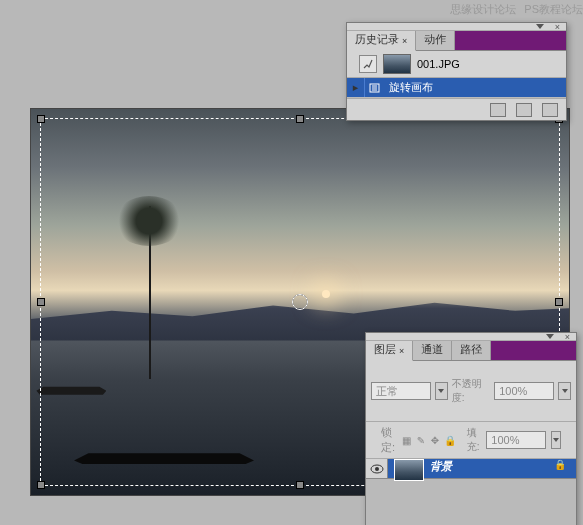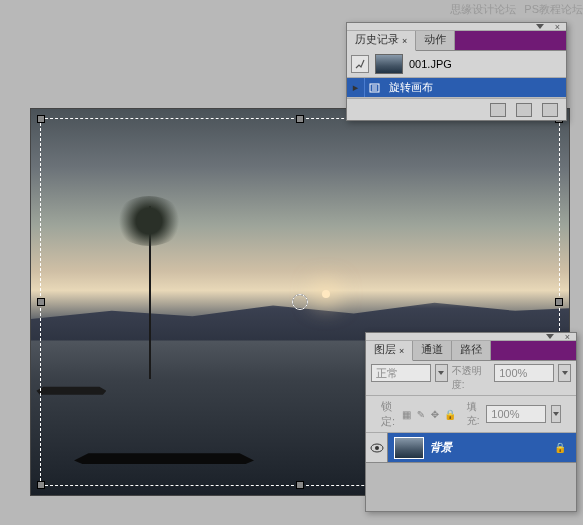--- a/index.html
+++ b/index.html
@@ -32,44 +32,44 @@
 .panel-bar{height:8px;background:#d4d4d4;border-bottom:1px solid #aaa;position:relative}
 .panel-bar .tri{position:absolute;right:22px;top:1px;width:0;height:0;border-left:4px solid transparent;border-right:4px solid transparent;border-top:5px solid #555}
 .panel-bar .x{position:absolute;right:6px;top:-1px;color:#555;font-size:9px;cursor:pointer}
 .tabs{display:flex;background:#701a75;border-bottom:1px solid #888;height:20px}
 .tab{padding:3px 8px;background:#c0c0c0;border-right:1px solid #999;color:#333;cursor:pointer;display:flex;align-items:center}
 .tab.active{background:#d4d4d4;border-bottom:1px solid #d4d4d4;margin-bottom:-1px}
 .tab .tx{position:relative;top:-1px}
 
 
 #history{left:346px;top:22px;width:221px}
-.hist-src{display:flex;align-items:center;gap:6px;padding:3px 4px;background:#d4d4d4;border-bottom:1px solid #aaa}
+.hist-src{display:flex;align-items:center;gap:6px;padding:3px 12px;background:#d4d4d4;border-bottom:1px solid #aaa}
 .hist-brush{width:18px;height:18px;border:1px solid #888;background:#e4e4e4;display:flex;align-items:center;justify-content:center}
 .thumb{width:28px;height:20px;border:1px solid #666;background:linear-gradient(180deg,#8899aa 0%,#445566 60%,#223344 100%)}
 .hist-row{display:flex;align-items:center;height:20px;border-bottom:1px solid #bbb}
 .hist-row.sel{background:#2a5db0;color:#fff}
 .hist-chk{width:18px;height:100%;border-right:1px solid #aaa;display:flex;align-items:center;justify-content:center}
 .hist-icon{width:20px;display:flex;align-items:center;justify-content:center}
 .hist-row.sel .hist-chk,.hist-row.sel .hist-icon{border-color:#4a7dd0}
 .hist-label{padding-left:4px}
 .disabled{color:#888;font-style:italic}
 .panel-foot{height:22px;background:#d4d4d4;border-top:1px solid #aaa;display:flex;justify-content:flex-end;align-items:center;gap:10px;padding:0 8px}
 .foot-ico{width:16px;height:14px;border:1px solid #777;background:#c8c8c8;cursor:pointer}
 
 
 #layers{left:365px;top:332px;width:212px}
-.layer-opts{display:flex;align-items:flex-start;gap:4px;padding:3px 5px;border-bottom:1px solid #aaa}
+.layer-opts{display:flex;align-items:center;gap:4px;padding:16px 5px;border-bottom:1px solid #aaa}
 .sel-box{background:#e8e8e8;border:1px solid #888;padding:1px 4px;height:18px;display:flex;align-items:center;min-width:60px;color:#888}
 .sel-arrow{width:14px;height:18px;border:1px solid #888;background:#d0d0d0;display:flex;align-items:center;justify-content:center}
 .sel-arrow::after{content:"";width:0;height:0;border-left:3px solid transparent;border-right:3px solid transparent;border-top:4px solid #555}
 .opt-label{color:#888;font-size:10px}
 .pct{width:38px}
 .lock-row{display:flex;align-items:center;gap:5px;padding:3px 15px;border-bottom:1px solid #aaa;color:#888}
 .lock-ico{width:14px;height:14px;display:flex;align-items:center;justify-content:center;font-size:10px}
-.layer-row{display:flex;align-items:center;height:30px;background:#2a5db0;color:#fff;border-bottom:1px solid #888}
+.layer-row{display:flex;align-items:flex-start;height:20px;background:#2a5db0;color:#fff;border-bottom:1px solid #888}
 .eye{width:22px;height:100%;background:#d4d4d4;border-right:1px solid #888;display:flex;align-items:center;justify-content:center;color:#333}
 .layer-thumb{width:30px;height:22px;margin:0 6px;border:1px solid #fff;background:linear-gradient(180deg,#8899aa 0%,#445566 60%,#223344 100%)}
 .layer-name{font-style:italic;font-weight:bold;flex:1}
 .lock-mark{width:16px;font-size:10px;margin-right:6px}
 .layer-blank{height:48px;background:#bababa}
 
 svg{display:block}
 </style>
 </head>
 <body>

